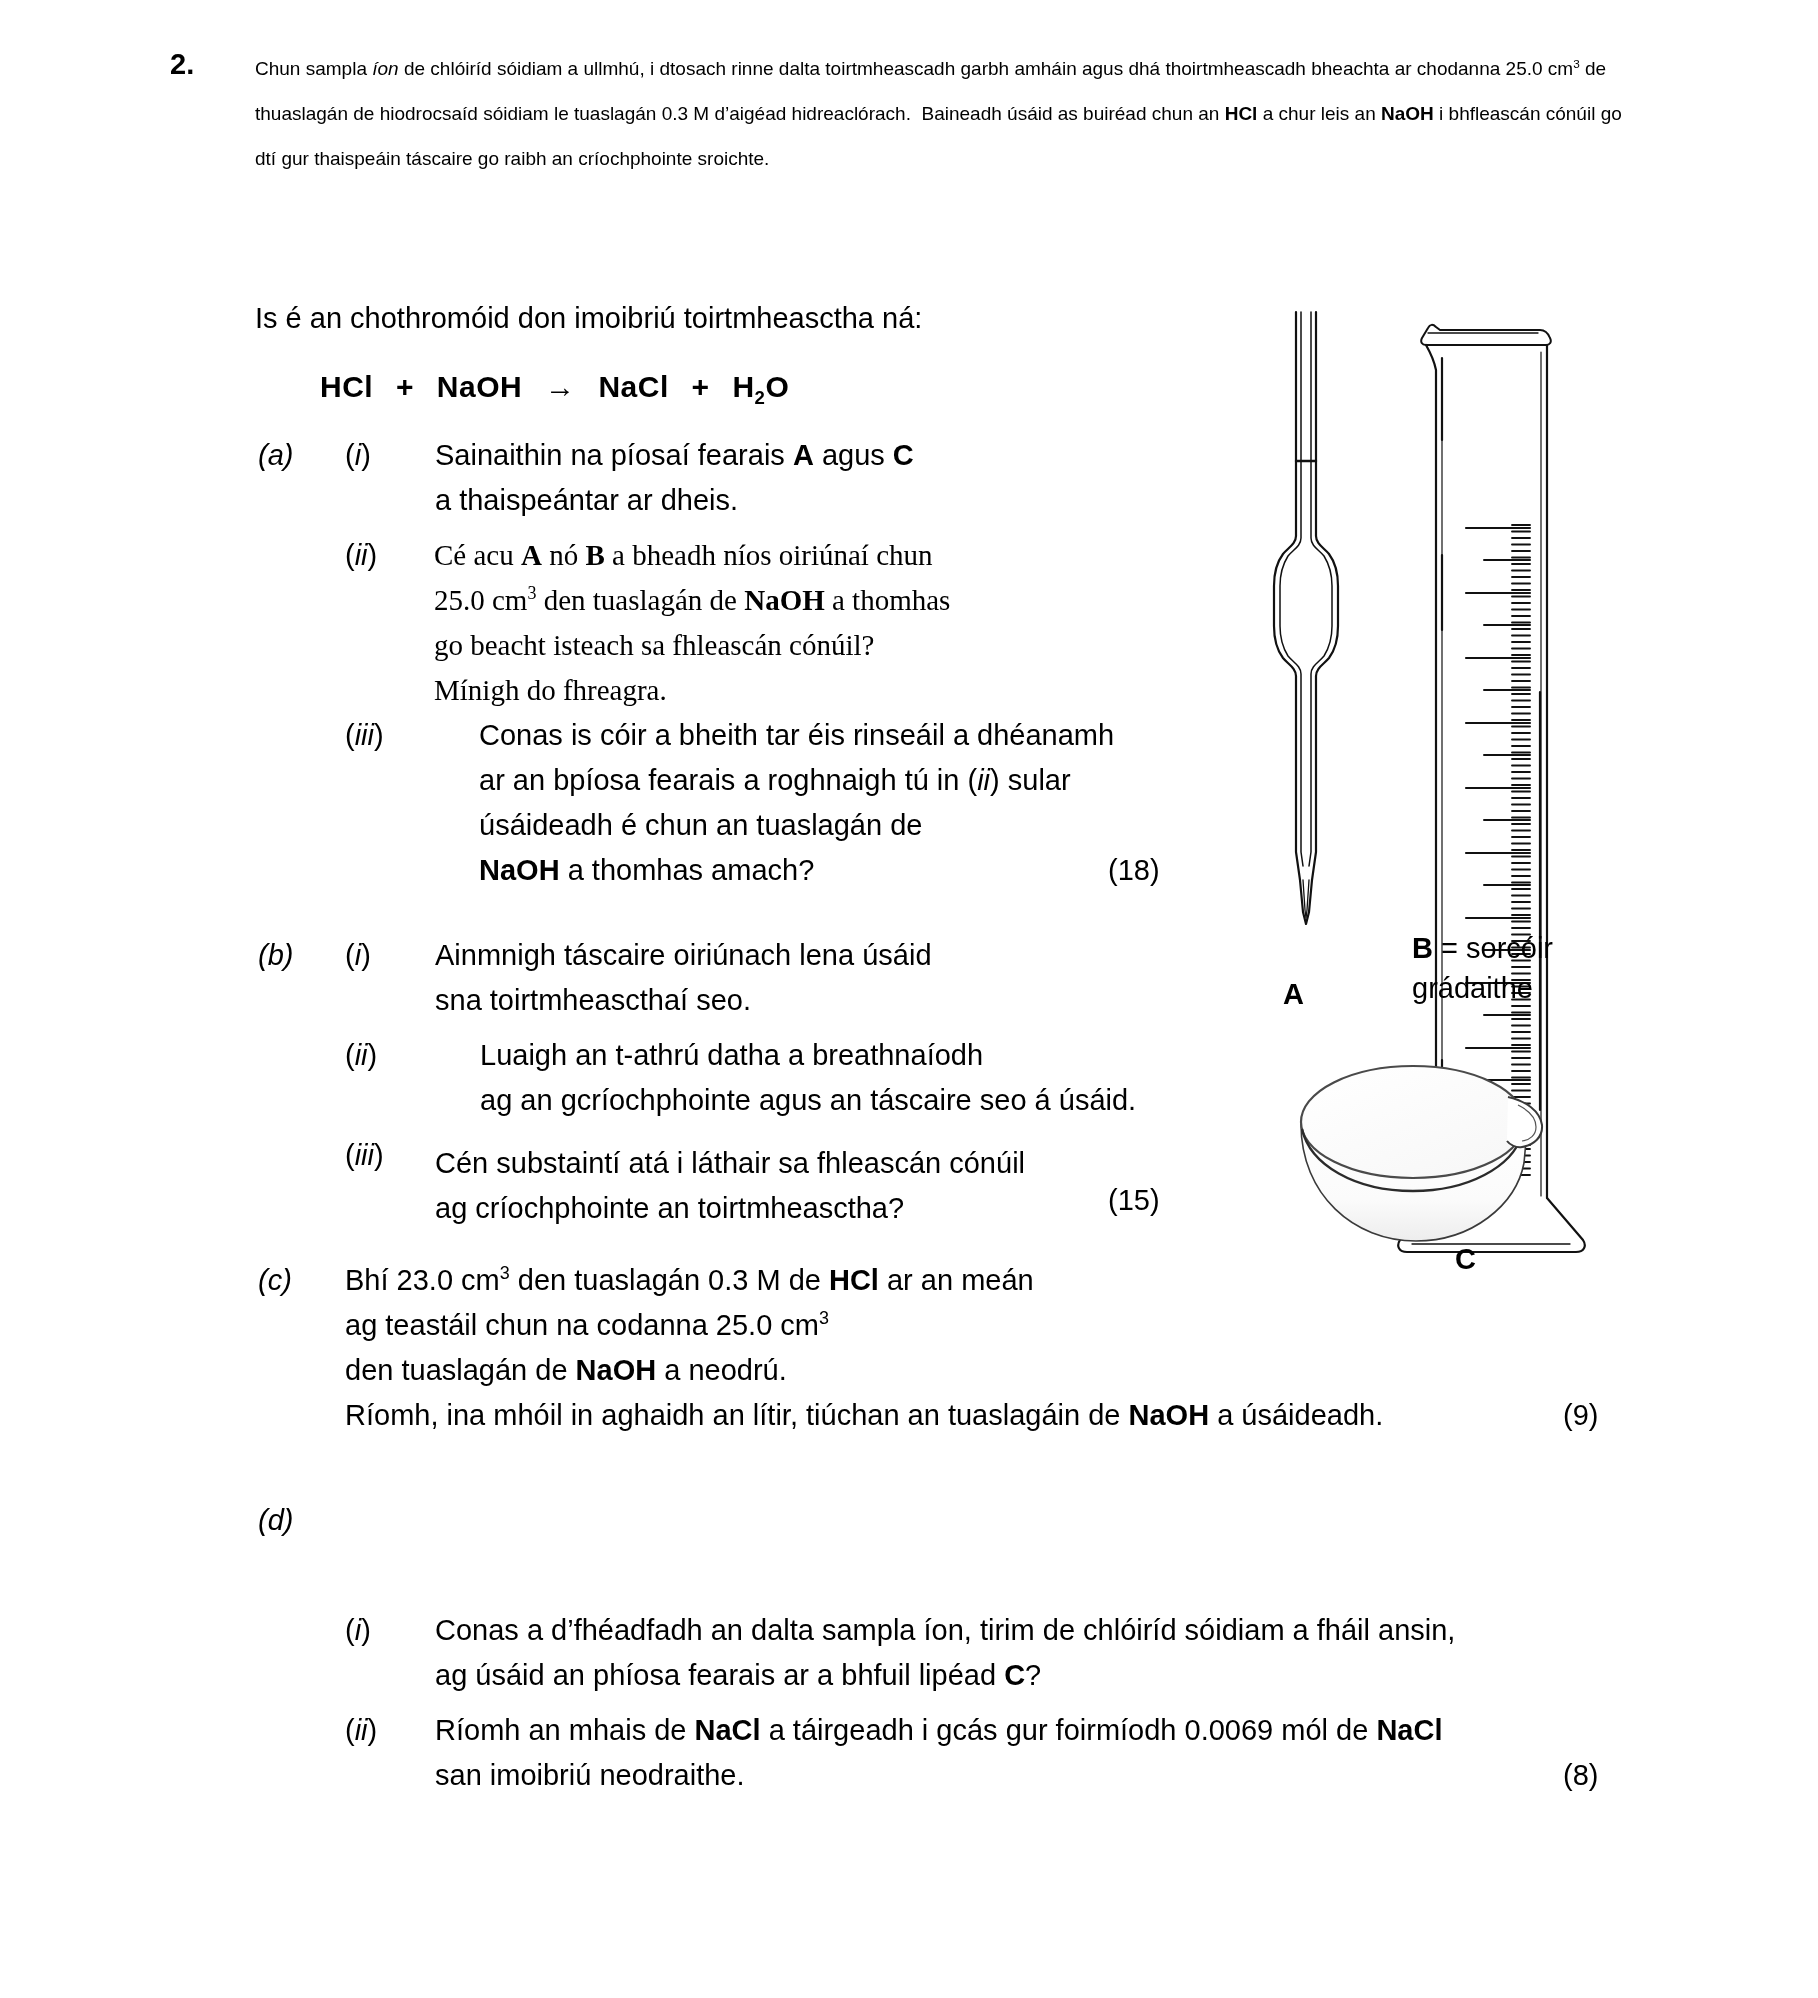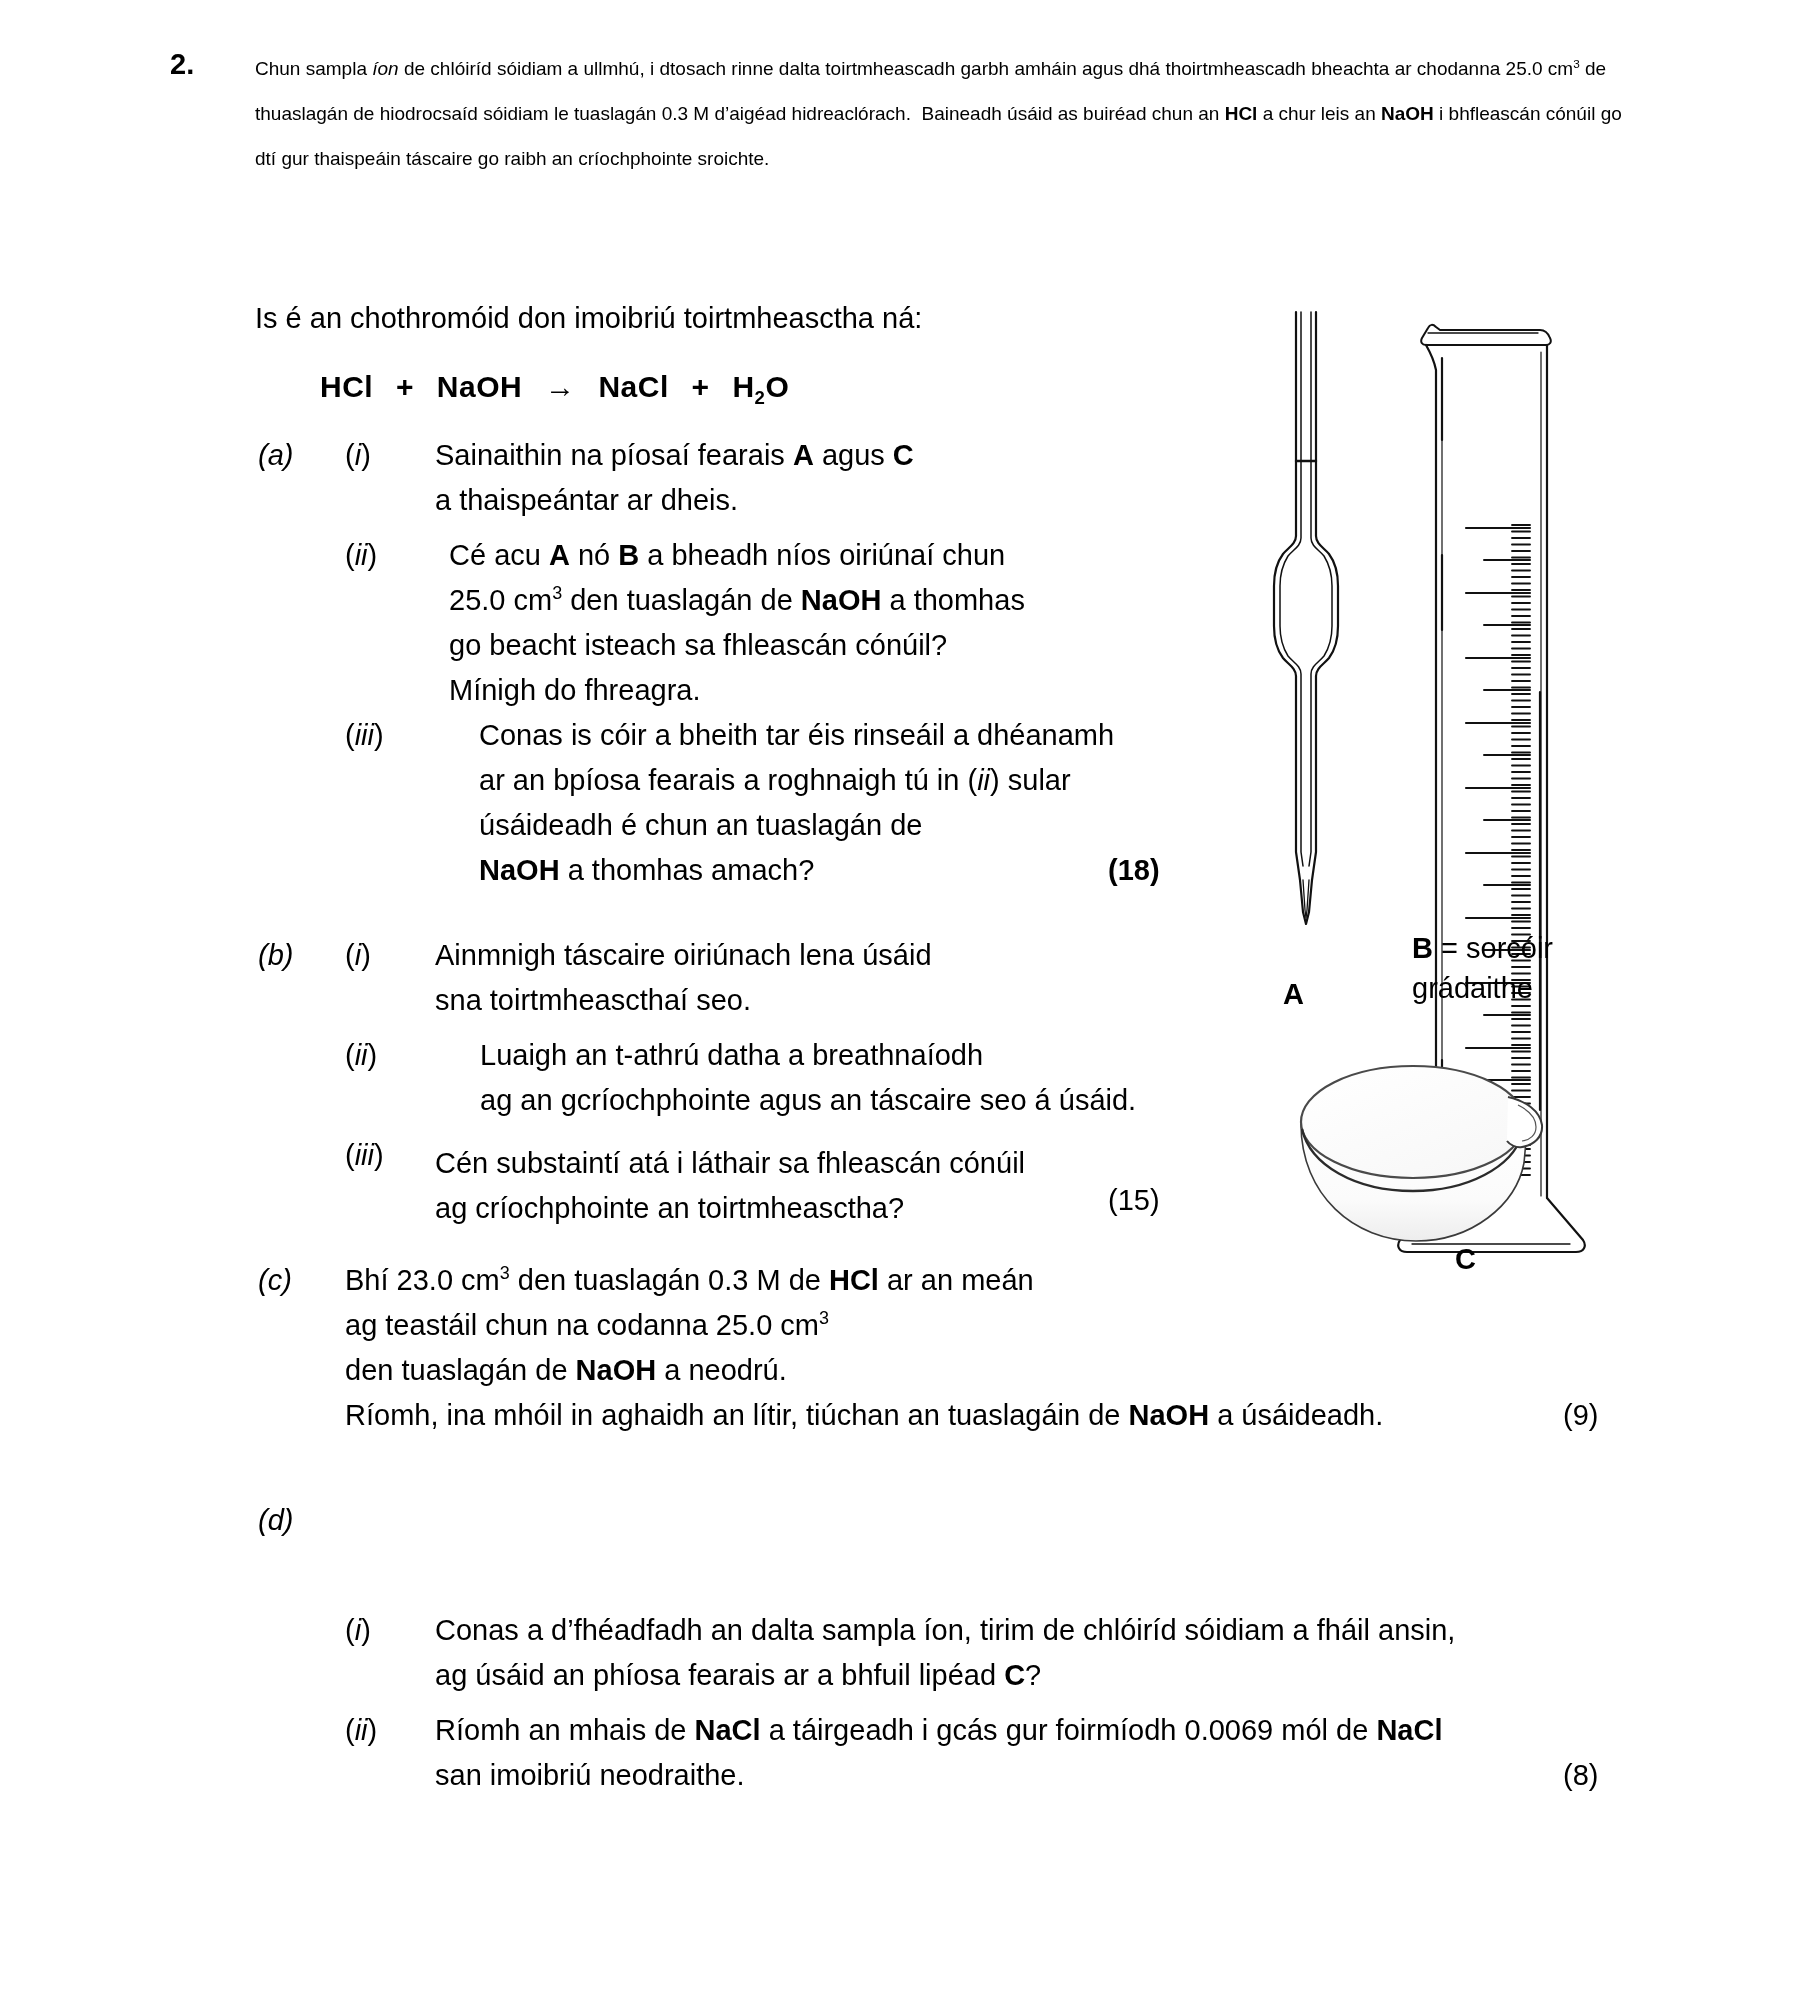--- a/index.html
+++ b/index.html
@@ -134,25 +134,25 @@
   <div class="eqlead">Is é an chothromóid don imoibriú toirtmheasctha ná:</div>
 
   <div class="equation">HCl<span class="sp"></span> +<span class="sp"></span> NaOH<span class="sp"></span> →<span class="sp"></span> NaCl<span class="sp"></span> +<span class="sp"></span> H<sub>2</sub>O</div>
 
   <div class="lbl-a" style="left:258px; top:433px;">(<i>a</i>)</div>
 
   <div class="lbl-rom" style="left:345px; top:433px;">(<i>i</i>)</div>
   <div class="body-txt" style="left:435px; top:433px; width:640px;">Sainaithin na píosaí fearais <b>A</b> agus <b>C</b><br>a thaispeántar ar dheis.</div>
 
   <div class="lbl-rom" style="left:345px; top:533px;">(<i>ii</i>)</div>
-  <div class="body-txt" style="left:449px; top:533px; width:640px;">Cé acu <b>A</b> nó <b>B</b> a bheadh níos oiriúnaí chun<br>25.0 cm<sup>3</sup> den tuaslagán de <b>NaOH</b> a thomhas<br>go beacht isteach sa fhleascán cónúil?<br>Mínigh do fhreagra.</div>
+  <div class="body-txt" style="left:434px; top:533px; width:640px;font-family:Liberation Serif, serif;">Cé acu <b>A</b> nó <b>B</b> a bheadh níos oiriúnaí chun<br>25.0 cm<sup>3</sup> den tuaslagán de <b>NaOH</b> a thomhas<br>go beacht isteach sa fhleascán cónúil?<br>Mínigh do fhreagra.</div>
 
   <div class="lbl-rom" style="left:345px; top:713px;">(<i>iii</i>)</div>
   <div class="body-txt" style="left:435px; top:713px; width:660px;margin-left:44px;">Conas is cóir a bheith tar éis rinseáil a dhéanamh<br>ar an bpíosa fearais a roghnaigh tú in (<i>ii</i>) sular<br>úsáideadh é chun an tuaslagán de<br><b>NaOH</b> a thomhas amach?</div>
-  <div class="marks" style="left:1108px; top:848px;font-weight:bold;">(18)</div>
+  <div class="marks" style="left:1108px; top:848px;">(18)</div>
 
   <div class="lbl-a" style="left:258px; top:933px;">(<i>b</i>)</div>
 
   <div class="lbl-rom" style="left:345px; top:933px;">(<i>i</i>)</div>
   <div class="body-txt" style="left:435px; top:933px; width:660px;">Ainmnigh táscaire oiriúnach lena úsáid<br>sna toirtmheascthaí seo.</div>
 
   <div class="lbl-rom" style="left:345px; top:1033px;">(<i>ii</i>)</div>
   <div class="body-txt" style="left:435px; top:1033px; width:680px;margin-left:45px;">Luaigh an t-athrú datha a breathnaíodh<br>ag an gcríochphointe agus an táscaire seo á úsáid.</div>
 
   <div class="lbl-rom" style="left:345px; top:1133px;">(<i>iii</i>)</div>

